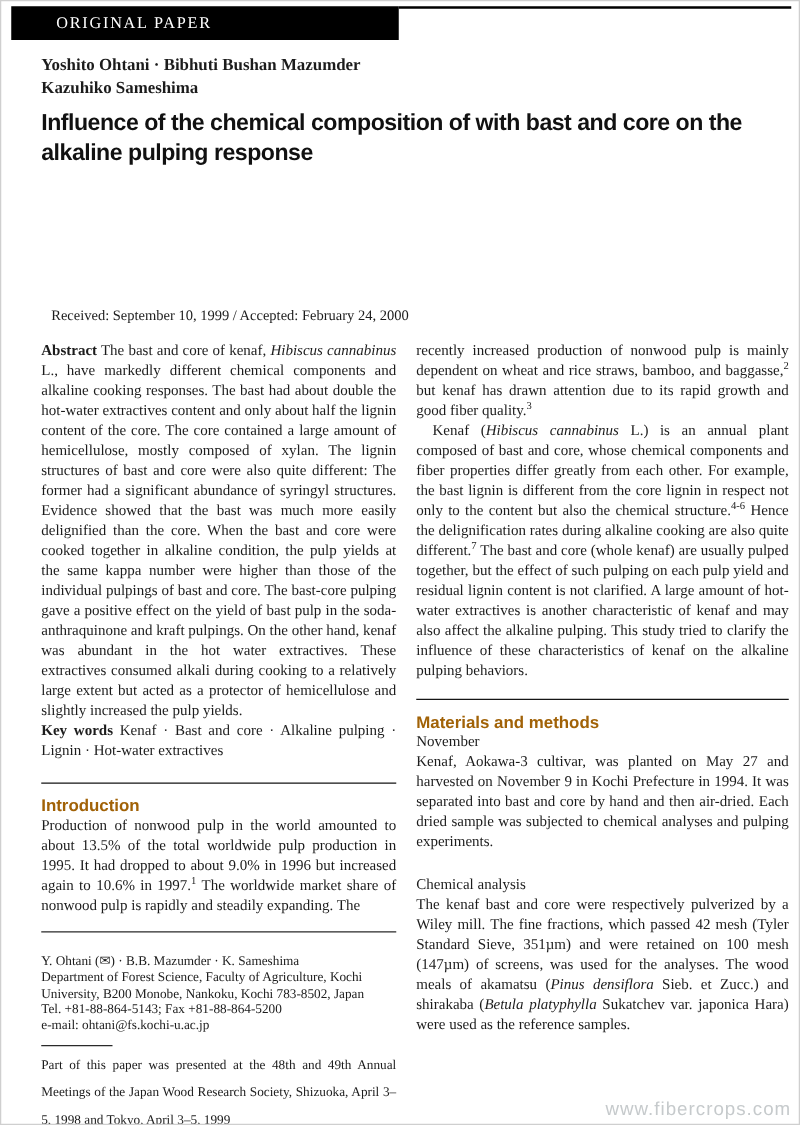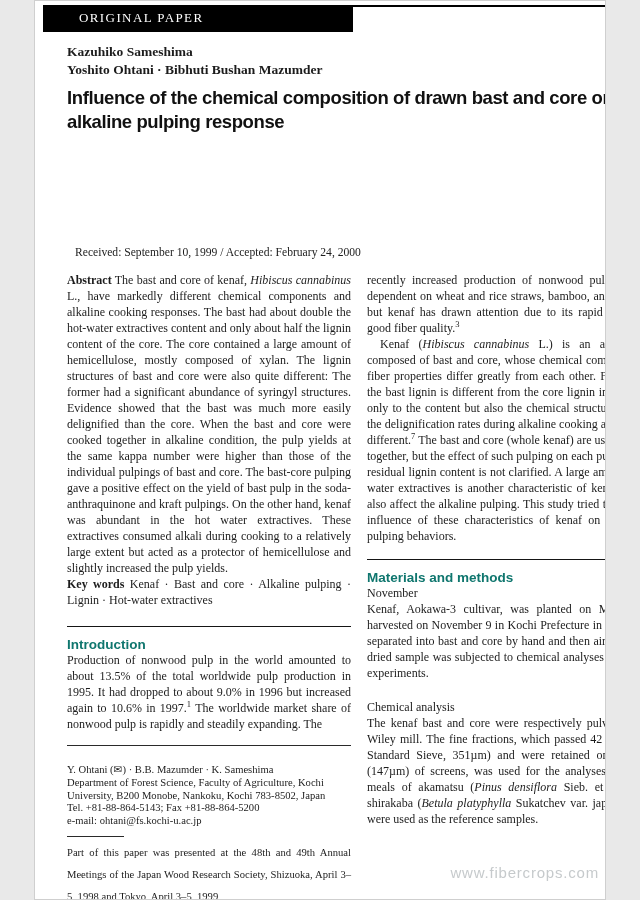--- a/index.html
+++ b/index.html
@@ -1,17 +1,17 @@
 <!DOCTYPE html>
 <html><head>
 <meta charset="utf-8">
 <style>
   html,body{margin:0;padding:0;background:#e9e9e9;}
   .page{
-    position:relative;width:572px;height:900px;margin:0 auto;
+    position:relative;width:640px;height:900px;margin:0 auto;
     background:#ffffff;border:1px solid #cfcfcf;box-sizing:border-box;
     overflow:hidden;color:#1c1c1c;
     font-family:"Liberation Serif", serif;
   }
   
   .banner{
     position:absolute;left:8px;top:4px;width:310px;height:27px;
     background:#000;color:#fff;box-sizing:border-box;
     font-family:"Liberation Serif", serif;font-size:13px;
     letter-spacing:1.4px;line-height:26px;padding-left:36px;
@@ -34,56 +34,56 @@
   }
   .col-left{width:284px;flex:none;}
   .col-right{flex:1;min-width:0;}
   p.body{font-size:12px;line-height:16px;text-align:justify;margin:0;}
   .b{font-weight:bold;}
   sup{font-size:8.5px;line-height:0;}
   .kw{margin-top:12px;}
   .section-rule{border:none;border-top:1.5px solid #151515;margin:18px 0 0 0;}
   .heading{
     font-family:"Liberation Sans", sans-serif;font-weight:bold;
-    font-size:13.5px;margin:10px 0 0 0;color:#0f766e;
+    font-size:13.5px;margin:10px 0 0 0;color:#a16207;
   }
   .subheading{font-size:12.4px;font-weight:normal;margin:13px 0 0 0;}
   .para-after-heading{margin-top:11px;}
   .para-first{margin-top:12px;}
   .indent{text-indent:13px;}
   
   .footnote-rule{border:none;border-top:1px solid #2a2a2a;margin:13px 0 0 0;}
   .footnote{font-size:10.6px;line-height:12.8px;margin-top:18px;
     font-family:"Liberation Serif","DejaVu Sans",serif;}
   .footnote p{margin:0;}
   .short-rule{border:none;border-top:1px solid #2a2a2a;width:57px;margin:8px 0 0 0;}
   .presented{font-size:10.6px;line-height:22px;margin-top:5px;text-align:justify;}
   
   .watermark{
-    position:absolute;right:6px;bottom:18px;
+    position:absolute;right:6px;bottom:3px;
     font-family:"Liberation Sans", sans-serif;font-size:15px;
     color:#c6cacc;letter-spacing:0.8px;
   }
 </style>
 </head>
 <body>
 
 <div class="page">
 
   <div class="banner">
     <span>ORIGINAL PAPER</span>
   </div>
   <div class="top-rule"></div>
 
   <div class="authors">
+    <div>Yoshito Ohtani · Bibhuti Bushan Mazumder</div>
     <div>Kazuhiko Sameshima</div>
-    <div>Yoshito Ohtani · Bibhuti Bushan Mazumder</div>
   </div>
 
-  <h1 class="title" style="margin:0;">Influence of the chemical composition of drawn bast and core on the alkaline pulping response</h1>
+  <h1 class="title" style="margin:0;">Influence of the chemical composition of with bast and core on the alkaline pulping response</h1>
 
   <div class="dates">Received: September 10, 1999 / Accepted: February 24, 2000</div>
 
   <div class="columns">
 
     <div class="col-left">
       <p class="body"><span class="b">Abstract</span><span> The bast and core of kenaf, <span style="font-style: italic;">Hibiscus cannabinus</span> L., have markedly different chemical components and alkaline cooking responses. The bast had about double the hot-water extractives content and only about half the lignin content of the core. The core contained a large amount of hemicellulose, mostly composed of xylan. The lignin structures of bast and core were also quite different: The former had a significant abundance of syringyl structures. Evidence showed that the bast was much more easily delignified than the core. When the bast and core were cooked together in alkaline condition, the pulp yields at the same kappa number were higher than those of the individual pulpings of bast and core. The bast-core pulping gave a positive effect on the yield of bast pulp in the soda-anthraquinone and kraft pulpings. On the other hand, kenaf was abundant in the hot water extractives. These extractives consumed alkali during cooking to a relatively large extent but acted as a protector of hemicellulose and slightly increased the pulp yields.</span></p>
 
       <p class="body kw"><span class="b">Key words</span><span> Kenaf · Bast and core · Alkaline pulping · Lignin · Hot-water extractives</span></p>
 

